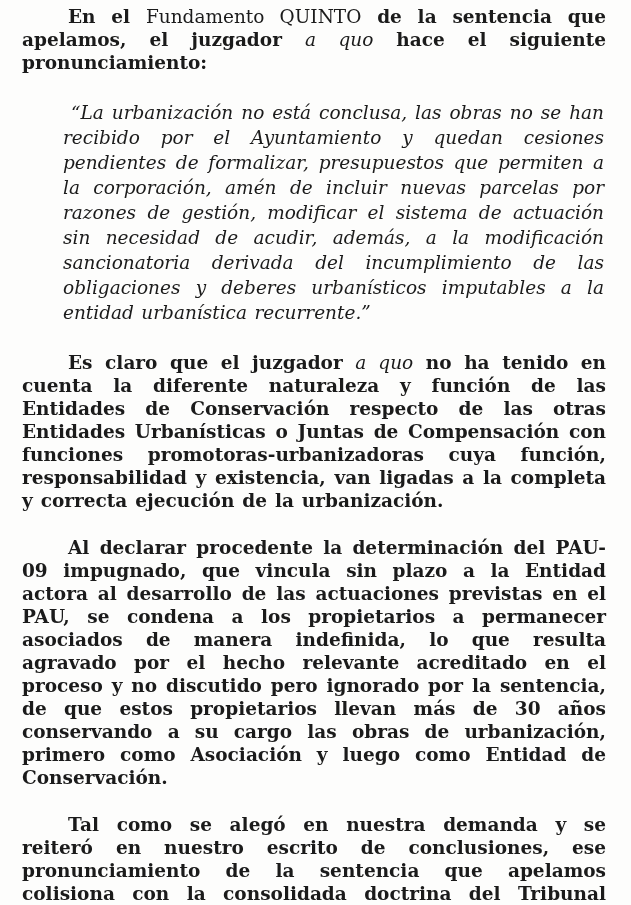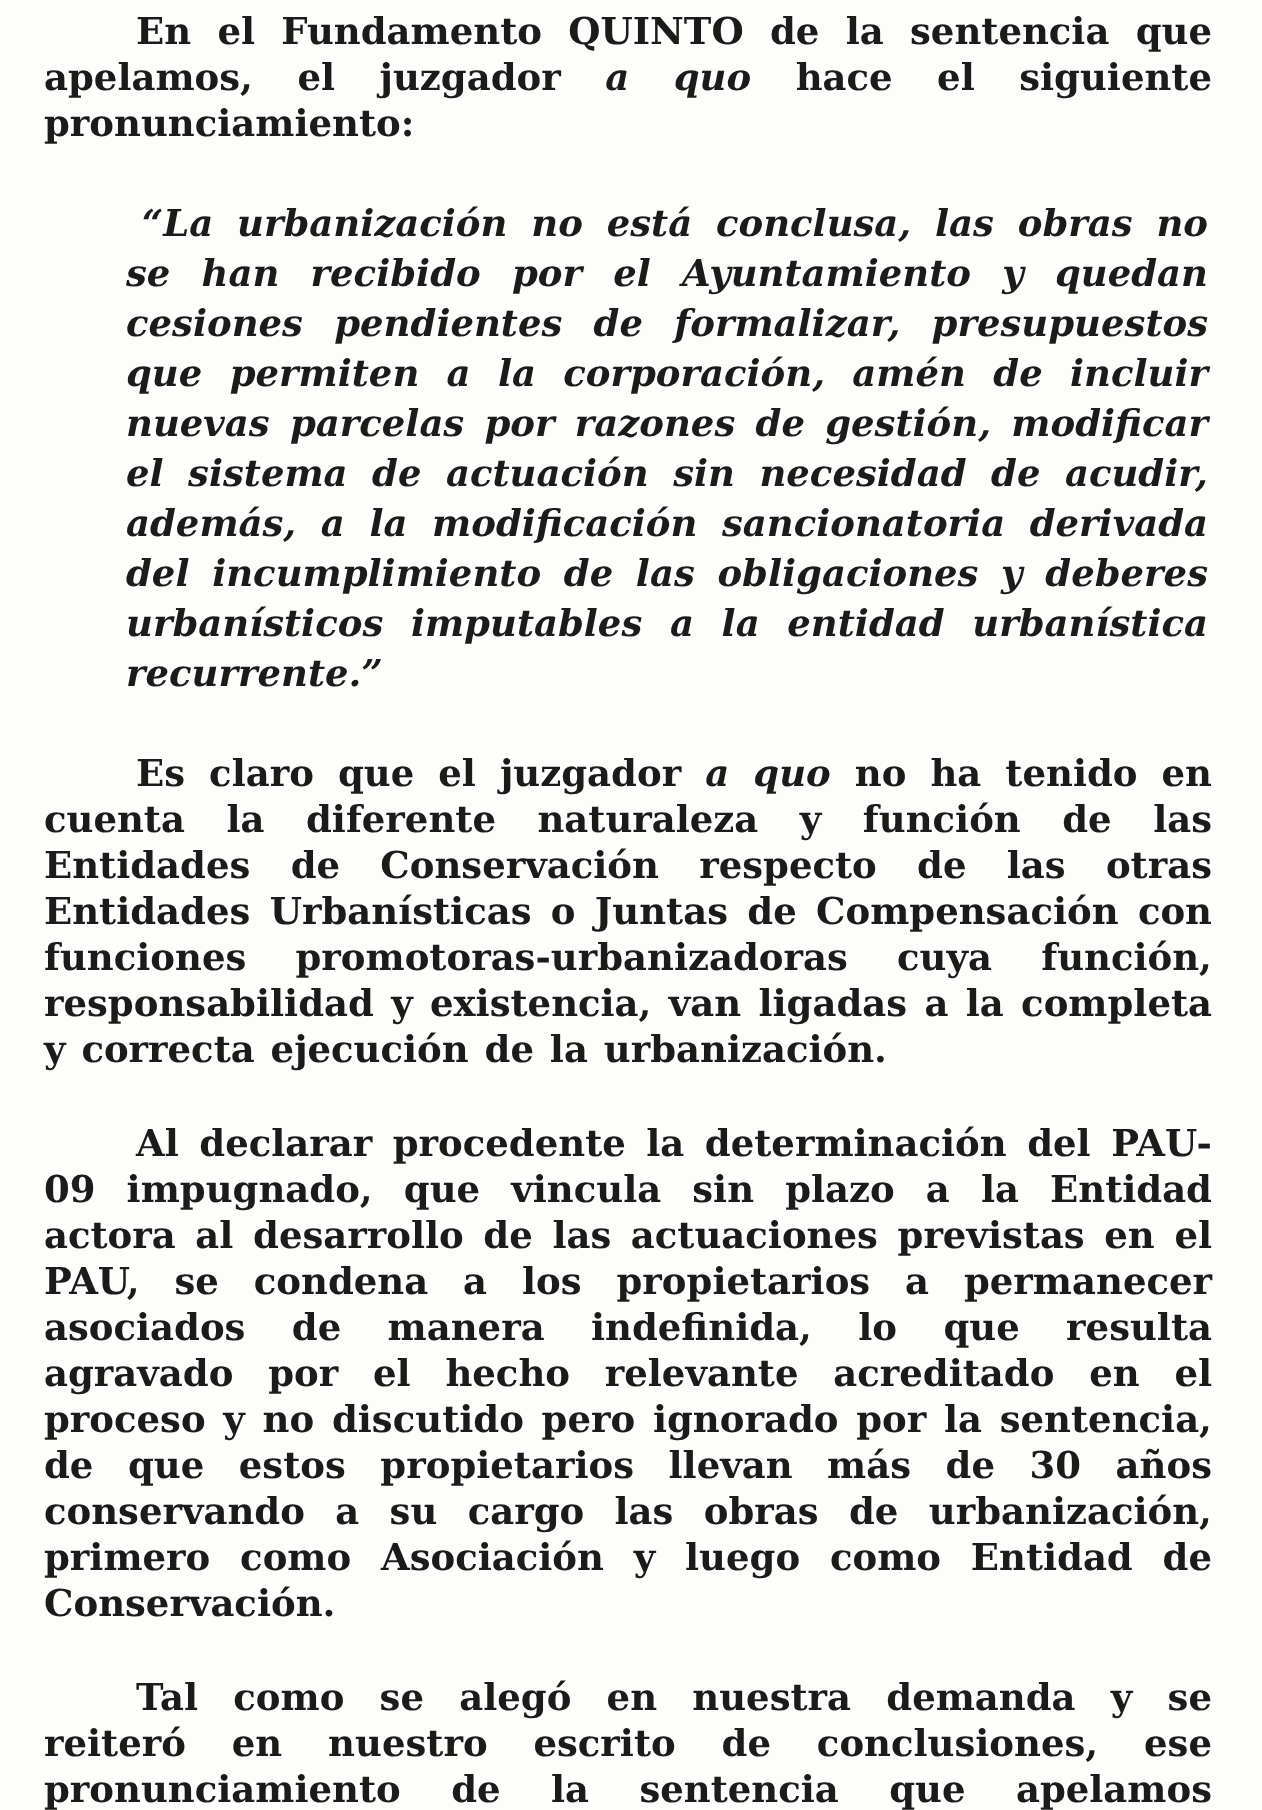--- a/index.html
+++ b/index.html
@@ -32,23 +32,23 @@
   .para-quote {
     margin-left: 41px;
     margin-right: 2px;
     margin-top: 26px;
     margin-bottom: 26px;
     line-height: 25px;
     text-indent: 8px;
     font-style: italic;
   }
   .r-normal { font-weight: bold; font-style: normal; }
-  .r-bold { font-weight: bold; font-style: normal; }
-  .r-italic { font-style: italic; font-weight: bold; margin-top: 36px; }
-  .r-bold-italic { font-weight: bold; font-style: italic; }
+  .r-bold { font-weight: normal; font-style: normal; }
+  .r-italic { font-style: italic; font-weight: normal; margin-top: 36px; }
+  .r-bold-italic { font-weight: normal; font-style: italic; }
   .para-quote .r-italic { font-style: italic; }
 </style>
 </head>
 <body>
 
 <div class="page">
   <div id="doc">
       <p class="para para-body"><span class="r-normal">En el </span><span class="r-bold">Fundamento QUINTO</span><span class="r-normal"> de la sentencia que apelamos, el juzgador </span><span class="r-italic">a quo</span><span class="r-normal"> hace el siguiente pronunciamiento:</span></p>
       <p class="para para-quote"><span class="r-italic">“La urbanización no está conclusa, las obras no se han recibido por el Ayuntamiento y quedan cesiones pendientes de formalizar, presupuestos que permiten a la corporación, amén de incluir nuevas parcelas por razones de gestión, modificar el sistema de actuación sin necesidad de acudir, además, </span><span class="r-bold-italic">a la modificación sancionatoria derivada del incumplimiento de las obligaciones y deberes urbanísticos imputables a la entidad urbanística recurrente</span><span class="r-italic">.”</span></p>
       <p class="para para-body"><span class="r-normal">Es claro que el juzgador </span><span class="r-italic">a quo</span><span class="r-normal"> no ha tenido en cuenta la diferente naturaleza y función de las Entidades de Conservación respecto de las otras Entidades Urbanísticas o Juntas de Compensación con funciones promotoras-urbanizadoras cuya función, responsabilidad y existencia, van ligadas a la completa y correcta ejecución de la urbanización.</span></p>

